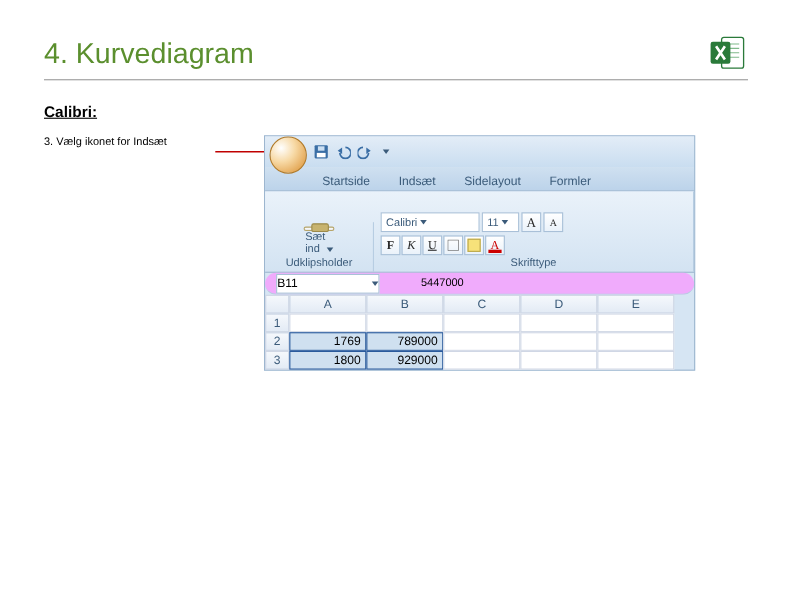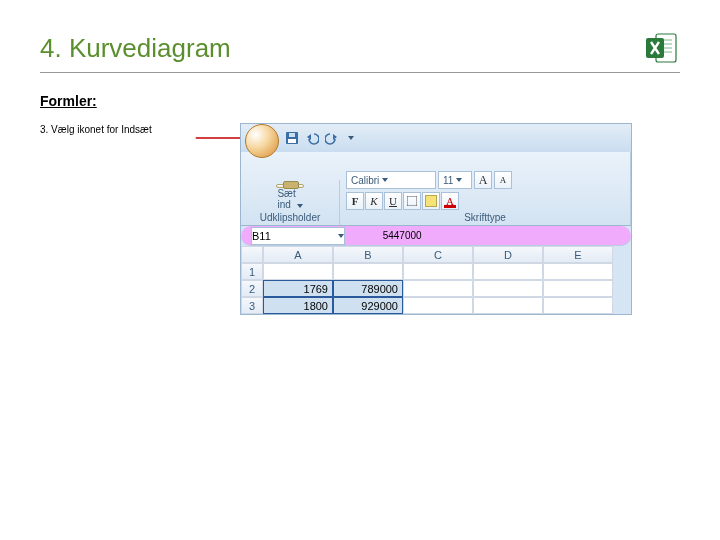--- a/index.html
+++ b/index.html
@@ -233,21 +233,21 @@
       <rect x="12" y="4" width="20" height="28" rx="2" fill="#fff" stroke="#2a7a3a" stroke-width="1.2"></rect>
       <line x1="16" y1="10" x2="28" y2="10" stroke="#7fb98a"></line>
       <line x1="16" y1="14" x2="28" y2="14" stroke="#7fb98a"></line>
       <line x1="16" y1="18" x2="28" y2="18" stroke="#7fb98a"></line>
       <line x1="16" y1="22" x2="28" y2="22" stroke="#7fb98a"></line>
       <rect x="2" y="8" width="18" height="20" rx="2" fill="#2a7a3a"></rect>
       <path d="M7 12 L15 24 M15 12 L7 24" stroke="#fff" stroke-width="2.4"></path>
     </svg>
   </div>
 
-  <div class="subtitle">Formler:</div>
+  <div class="subtitle">Calibri:</div>
 
   <div class="content-row">
     <div class="left-col">
       <div class="step-text">3. Vælg ikonet for Indsæt</div>
       <svg class="arrow-wrap" viewBox="0 0 180 14">
         <line x1="0" y1="7" x2="168" y2="7" stroke="#c00000" stroke-width="2"></line>
         <polygon points="168,2 180,7 168,12" fill="#c00000"></polygon>
       </svg>
     </div>
 
@@ -263,20 +263,26 @@
             <path d="M9 3a5 5 0 1 1-5 5" fill="none" stroke="#3a6ea5" stroke-width="1.6"></path>
             <polygon points="2,6 6,3 6,9" fill="#3a6ea5"></polygon>
           </svg>
         <svg class="qat-icn" viewBox="0 0 14 14">
             <path d="M5 3a5 5 0 1 0 5 5" fill="none" stroke="#3a6ea5" stroke-width="1.6"></path>
             <polygon points="12,6 8,3 8,9" fill="#3a6ea5"></polygon>
           </svg>
         <span class="dropdown-arrow"></span>
       </div>
 
+      <div class="tabs">
+        <div class="tab">Startside</div>
+        <div class="tab">Indsæt</div>
+        <div class="tab">Sidelayout</div>
+        <div class="tab">Formler</div>
+      </div>
 
       <div class="ribbon">
         <div class="ribbon-group" style="width:99px;margin-top:28px;">
           <div class="paste-icon"></div>
           <div><span>Sæt</span><br><span>ind</span> <span class="dropdown-arrow"></span></div>
           <div class="group-label">Udklipsholder</div>
         </div>
         <div class="ribbon-group" style="flex:1; align-items:flex-start;">
           <div class="font-controls">
             <div class="font-select" style="width:90px;">

